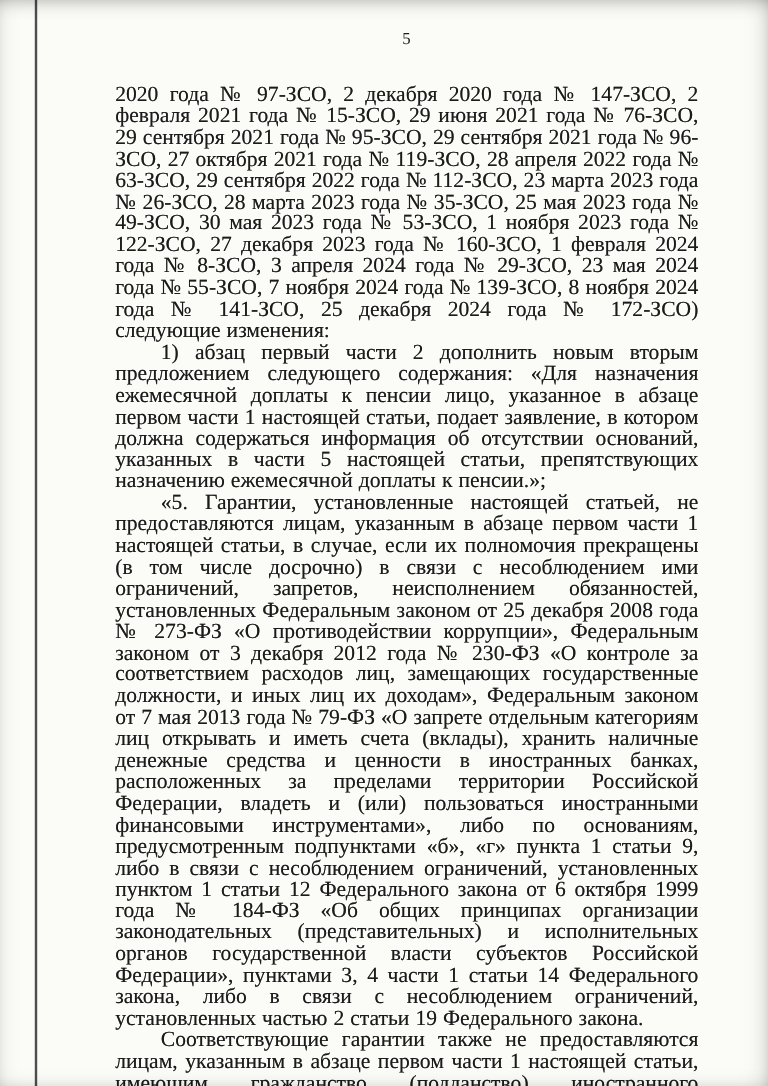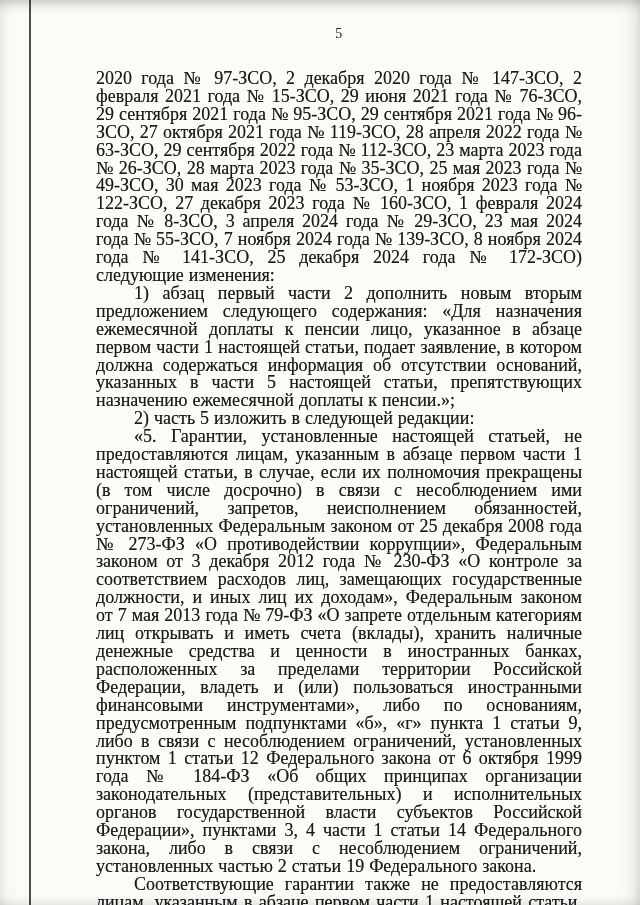--- a/index.html
+++ b/index.html
@@ -68,17 +68,16 @@
 <body>
 
 <div class="page">
   <div class="scan-edge-left"></div>
 
   <div class="page-number">5</div>
 
   <div class="text-block">
     <p class="para no-indent">2020 года № 97-ЗСО, 2 декабря 2020 года № 147-ЗСО, 2 февраля 2021 года № 15-ЗСО, 29 июня 2021 года № 76-ЗСО, 29 сентября 2021 года № 95-ЗСО, 29 сентября 2021 года № 96-ЗСО, 27 октября 2021 года № 119-ЗСО, 28 апреля 2022 года № 63-ЗСО, 29 сентября 2022 года № 112-ЗСО, 23 марта 2023 года № 26-ЗСО, 28 марта 2023 года № 35-ЗСО, 25 мая 2023 года № 49-ЗСО, 30 мая 2023 года № 53-ЗСО, 1 ноября 2023 года № 122-ЗСО, 27 декабря 2023 года № 160-ЗСО, 1 февраля 2024 года № 8-ЗСО, 3 апреля 2024 года № 29-ЗСО, 23 мая 2024 года № 55-ЗСО, 7 ноября 2024 года № 139-ЗСО, 8 ноября 2024 года № 141-ЗСО, 25 декабря 2024 года № 172-ЗСО) следующие изменения:</p>
     <p class="para">1) абзац первый части 2 дополнить новым вторым предложением следующего содержания: «Для назначения ежемесячной доплаты к пенсии лицо, указанное в абзаце первом части 1 настоящей статьи, подает заявление, в котором должна содержаться информация об отсутствии оснований, указанных в части 5 настоящей статьи, препятствующих назначению ежемесячной доплаты к пенсии.»;</p>
-    <p class="para">2) часть 5 изложить в следующей редакции:</p>
     <p class="para">«5. Гарантии, установленные настоящей статьей, не предоставляются лицам, указанным в абзаце первом части 1 настоящей статьи, в случае, если их полномочия прекращены (в том числе досрочно) в связи с несоблюдением ими ограничений, запретов, неисполнением обязанностей, установленных Федеральным законом от 25 декабря 2008 года № 273-ФЗ «О противодействии коррупции», Федеральным законом от 3 декабря 2012 года № 230-ФЗ «О контроле за соответствием расходов лиц, замещающих государственные должности, и иных лиц их доходам», Федеральным законом от 7 мая 2013 года № 79-ФЗ «О запрете отдельным категориям лиц открывать и иметь счета (вклады), хранить наличные денежные средства и ценности в иностранных банках, расположенных за пределами территории Российской Федерации, владеть и (или) пользоваться иностранными финансовыми инструментами», либо по основаниям, предусмотренным подпунктами «б», «г» пункта 1 статьи 9, либо в связи с несоблюдением ограничений, установленных пунктом 1 статьи 12 Федерального закона от 6 октября 1999 года № 184-ФЗ «Об общих принципах организации законодательных (представительных) и исполнительных органов государственной власти субъектов Российской Федерации», пунктами 3, 4 части 1 статьи 14 Федерального закона, либо в связи с несоблюдением ограничений, установленных частью 2 статьи 19 Федерального закона.</p>
     <p class="para">Соответствующие гарантии также не предоставляются лицам, указанным в абзаце первом части 1 настоящей статьи, имеющим гражданство (подданство) иностранного государства, вид на жительство или иное право на постоянное проживание на территории иностранного государства, либо в случаях вступления в отношении указанных лиц в законную силу обвинительного приговора суда или прекращения</p>
   </div>
 </div>
 
 </body></html>

